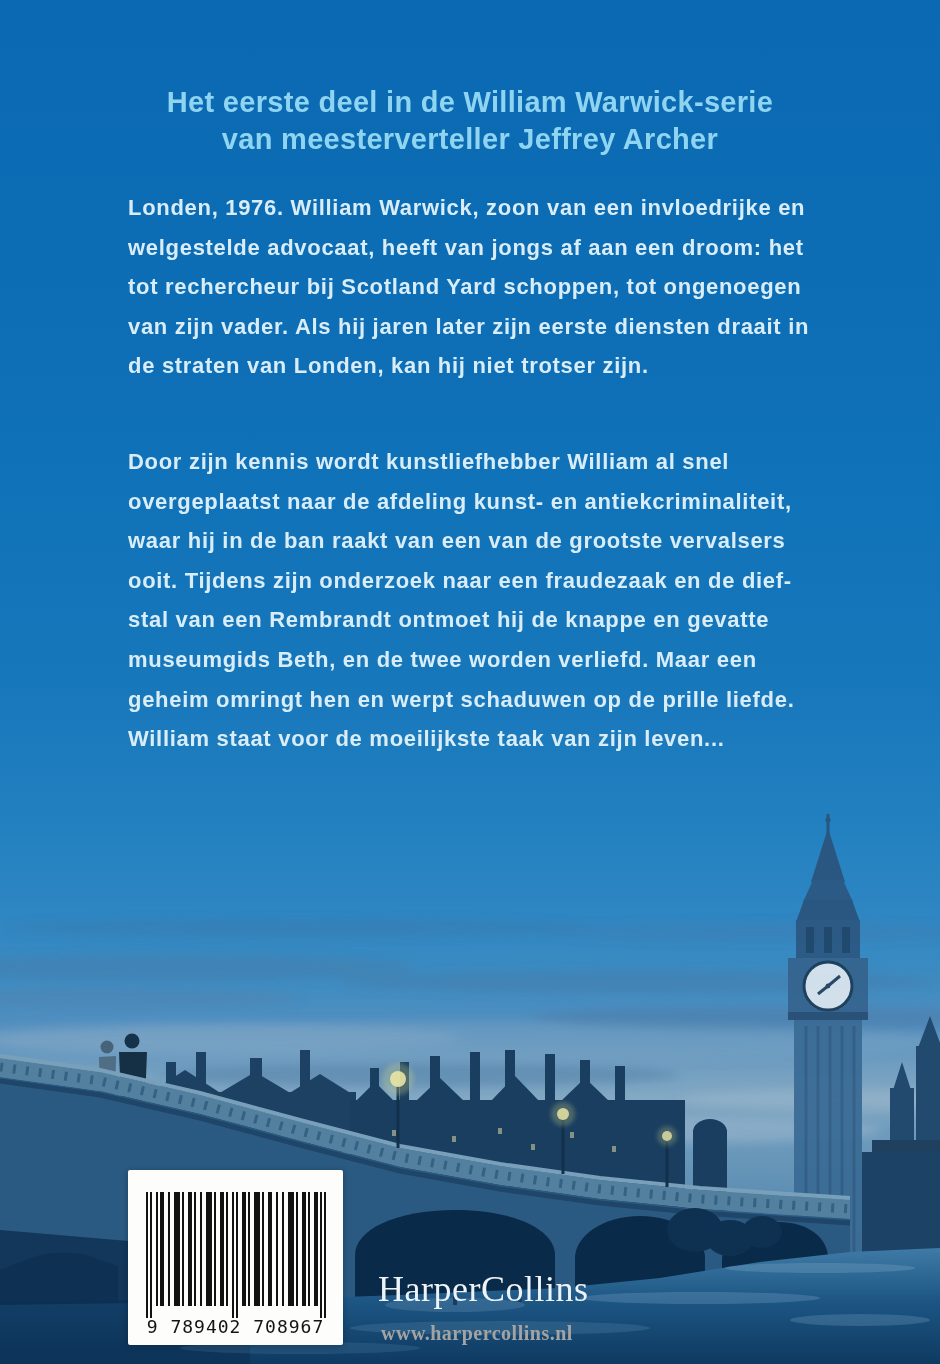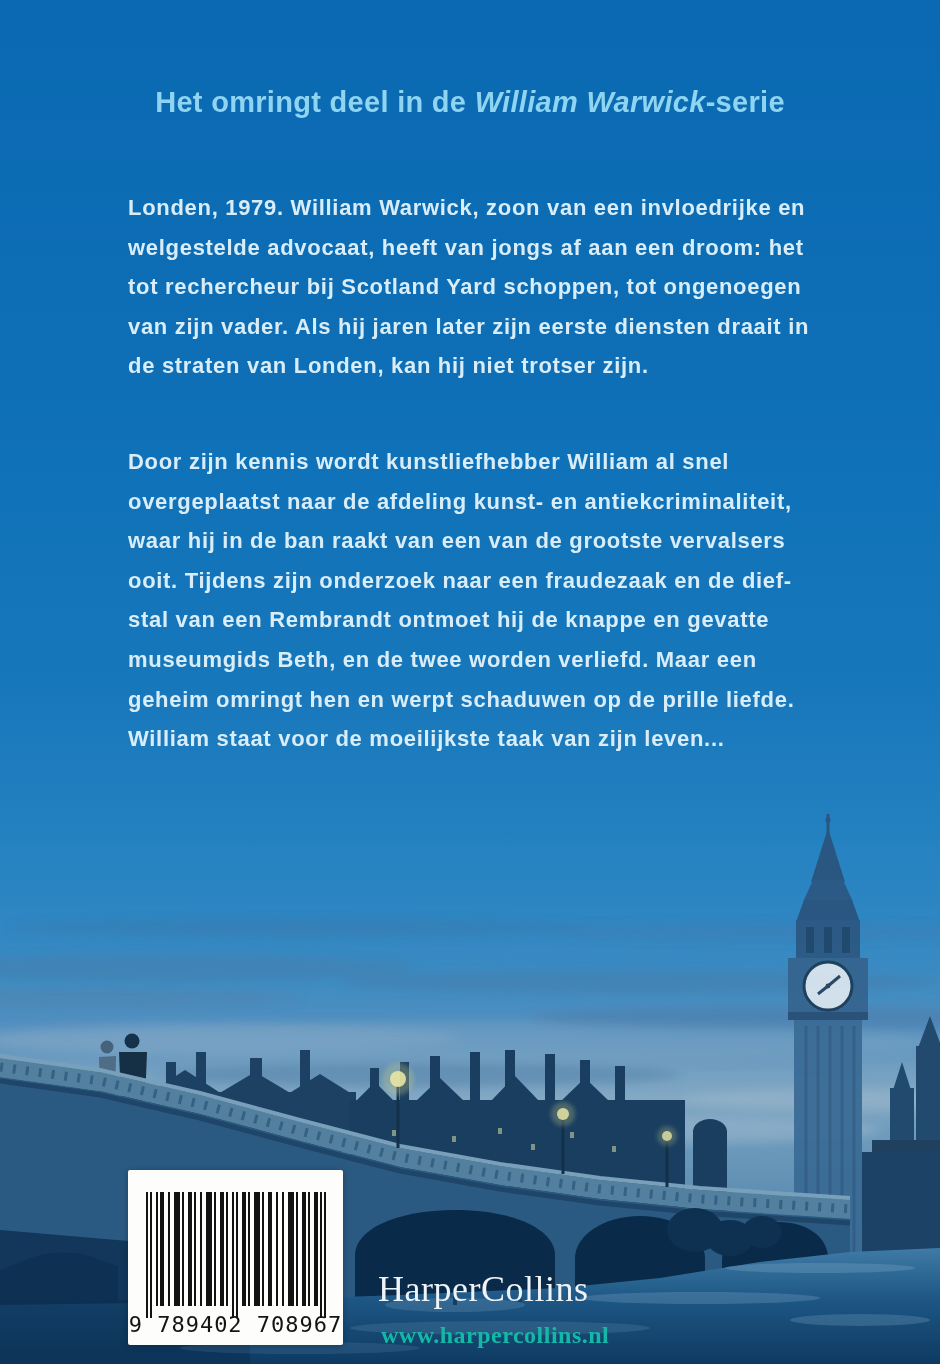--- a/index.html
+++ b/index.html
@@ -25,50 +25,50 @@
       #6f9cbd 83%,
       #2f6a97 100%);
   }
   .scene{position:absolute; left:0; top:800px; width:940px; height:564px; display:block;}
 
   .headline{
     position:absolute; top:84px; left:0; width:940px;
     text-align:center; color:#8fd4f0; font-weight:bold;
     font-size:29px; line-height:37px; letter-spacing:0.3px;
   }
-  .headline .it{font-style:italic;}
+  .headline .it{}
 
   .synopsis-para{
     position:absolute; left:128px; width:724px; margin:0;
     color:#d9edf8; font-weight:bold; font-size:22px; line-height:39.6px;
     letter-spacing:0.7px; white-space:pre-line;
   }
   .para1{top:188px;}
   .para2{top:442px;}
 
   .barcode{
     position:absolute; left:128px; top:1170px; width:215px; height:175px;
     background:#fdfdfb; border-radius:2px; box-shadow:0 1px 6px rgba(0,20,40,.35);
   }
   .barcode svg{position:absolute; inset:0; display:block;}
   .barcode-digits{
     position:absolute; left:0; right:0; bottom:8px; text-align:center;
-    font-family:"DejaVu Sans Mono", monospace; font-size:22px; color:#141414;
+    font-family:"DejaVu Sans Mono", monospace; font-size:18px; color:#141414;
     letter-spacing:1px; background:transparent;
   }
 
   .pub-logo{
     position:absolute; left:378px; top:1268px;
     font-family:"Liberation Serif", serif; font-size:36px; color:#edf3f7;
     letter-spacing:0.5px;
   }
   .pub-site{
     position:absolute; left:381px; top:1322px;
-    font-family:"Liberation Serif", serif; font-weight:bold; font-size:24px;
-    color:#14b8a6; letter-spacing:0.5px;
+    font-family:"Liberation Serif", serif; font-weight:bold; font-size:20px;
+    color:#a3a3a3; letter-spacing:0.5px;
   }
 </style>
 </head>
 <body>
 
 <div class="cover">
 
   <div class="sky"></div>
 
   <svg class="scene" viewBox="0 0 940 564" aria-hidden="true">
@@ -224,25 +224,26 @@
         <ellipse cx="860" cy="520" rx="70" ry="6" opacity="0.32"></ellipse>
         <ellipse cx="300" cy="548" rx="120" ry="6" opacity="0.18"></ellipse>
         <ellipse cx="455" cy="505" rx="70" ry="7" opacity="0.28"></ellipse>
       </g>
       <line x1="455" y1="462" x2="455" y2="505" stroke="#0b2c4b" stroke-width="4" opacity="0.7"></line>
       <line x1="520" y1="470" x2="520" y2="502" stroke="#0b2c4b" stroke-width="3" opacity="0.6"></line>
     </g>
   </svg>
 
   <header class="headline">
-    <div><span>Het omringt deel in de </span><span class="it">William Warwick</span><span>-serie</span></div>
+    <div><span>Het eerste deel in de </span><span class="it">William Warwick</span><span>-serie</span></div>
+    <div>van meesterverteller Jeffrey Archer</div>
   </header>
 
   <section>
-    <p class="synopsis-para para1">Londen, 1979. William Warwick, zoon van een invloedrijke en
+    <p class="synopsis-para para1">Londen, 1976. William Warwick, zoon van een invloedrijke en
 welgestelde advocaat, heeft van jongs af aan een droom: het
 tot rechercheur bij Scotland Yard schoppen, tot ongenoegen
 van zijn vader. Als hij jaren later zijn eerste diensten draait in
 de straten van Londen, kan hij niet trotser zijn.</p>
     <p class="synopsis-para para2">Door zijn kennis wordt kunstliefhebber William al snel
 overgeplaatst naar de afdeling kunst- en antiekcriminaliteit,
 waar hij in de ban raakt van een van de grootste vervalsers
 ooit. Tijdens zijn onderzoek naar een fraudezaak en de dief-
 stal van een Rembrandt ontmoet hij de knappe en gevatte
 museumgids Beth, en de twee worden verliefd. Maar een

